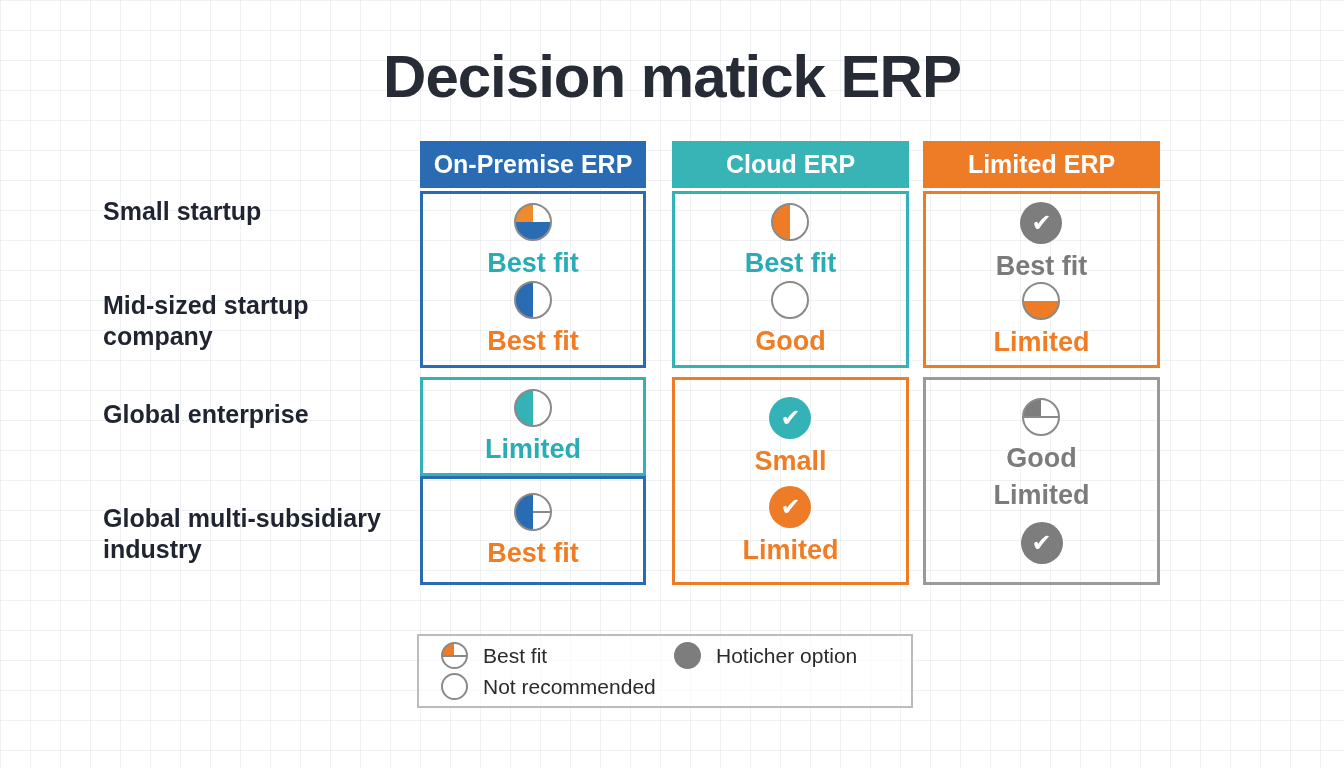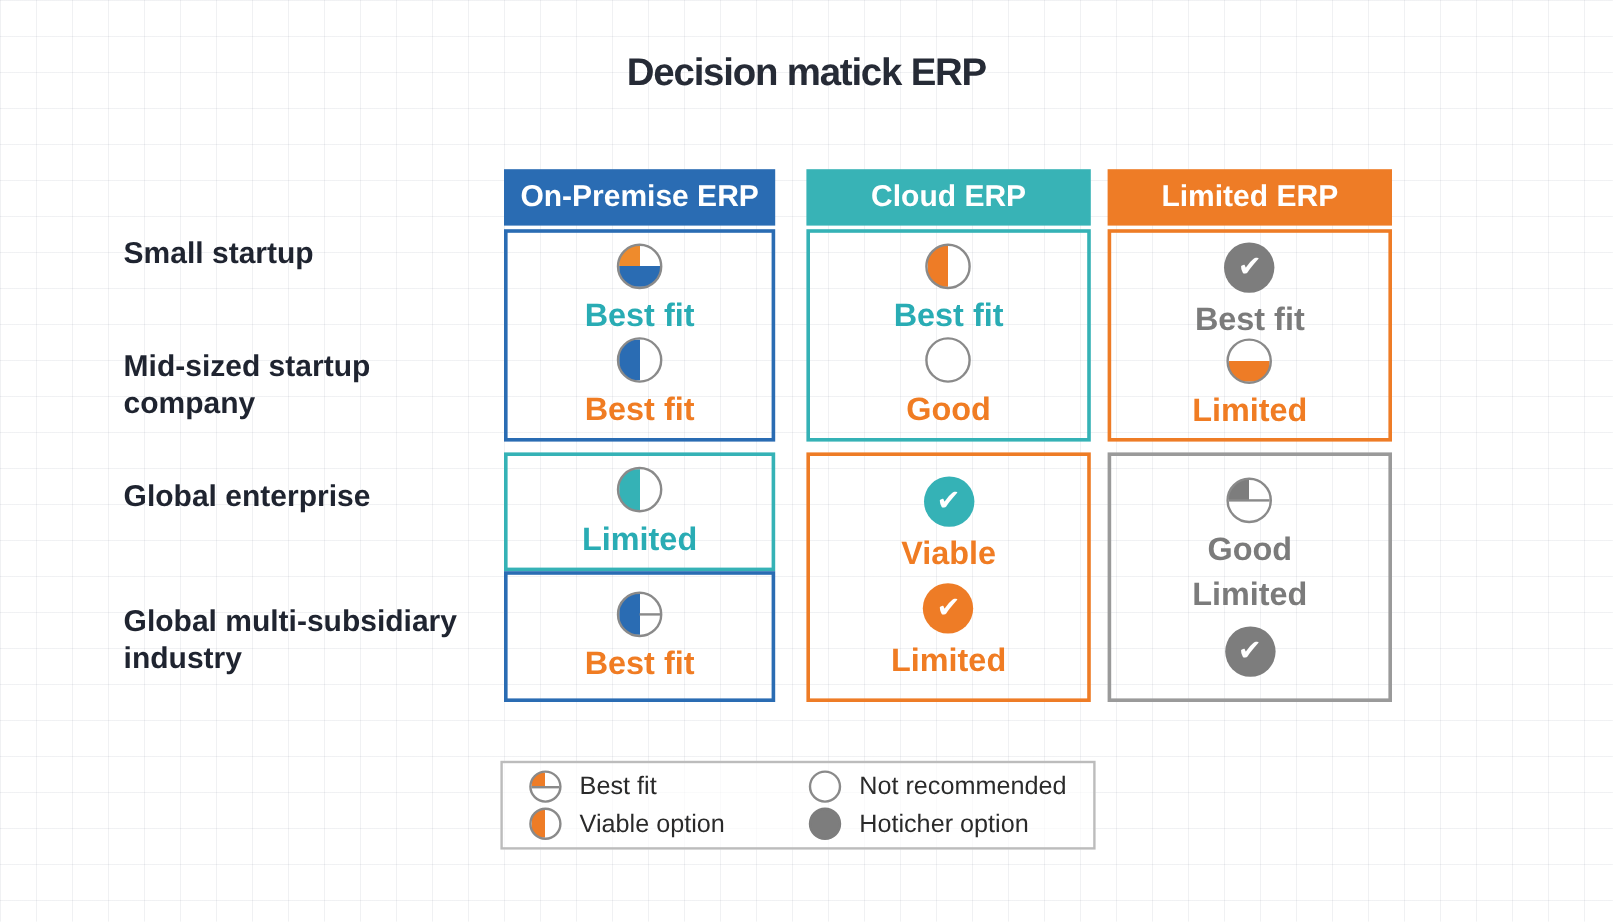--- a/index.html
+++ b/index.html
@@ -9,21 +9,21 @@
     background-color:#ffffff;
     background-image:
       linear-gradient(to right, rgba(110,120,140,0.10) 1px, transparent 1px),
       linear-gradient(to bottom, rgba(110,120,140,0.10) 1px, transparent 1px);
     background-size:30px 30px;
   }
   .abs{position:absolute;box-sizing:border-box;}
 
   .title{
     left:0;top:42px;width:1344px;text-align:center;
-    font-size:32px;font-weight:700;color:#262b36;letter-spacing:-1px;
+    font-size:60px;font-weight:700;color:#262b36;letter-spacing:-1px;
   }
 
   .row-label{
     left:103px;width:315px;font-size:25px;line-height:31px;
     font-weight:700;color:#1f2430;
   }
   .rl1{top:196px;} .rl2{top:290px;} .rl3{top:399px;} .rl4{top:503px;}
 
   .col-header{
     top:141px;height:47px;display:flex;align-items:center;justify-content:center;
@@ -122,21 +122,21 @@
     <span class="cell-label c-teal">Best fit</span>
   </div>
   <div class="entry">
     <span class="pi circle-empty"></span>
     <span class="cell-label c-orange">Good</span>
   </div>
 </div>
 <div class="abs box box-low-full colB bd-orange">
   <div class="entry">
     <span class="check check-teal"></span>
-    <span class="cell-label c-orange">Viable</span>
+    <span class="cell-label c-orange">Small</span>
   </div>
   <div class="entry">
     <span class="check check-orange"></span>
     <span class="cell-label c-orange">Limited</span>
   </div>
 </div>
 
 <div class="abs box box-top colC bd-orange">
   <div class="entry">
     <span class="check check-gray"></span>
@@ -157,24 +157,20 @@
     <span class="check check-gray"></span>
   </div>
 </div>
 
 <div class="abs legend">
   <div class="legend-item">
     <span class="pi pie-quarter-orange line-full"></span>
     <span class="legend-label">Best fit</span>
   </div>
   <div class="legend-item">
-    <span class="pi pie-half-orange"></span>
-    <span class="legend-label">Viable option</span>
-  </div>
-  <div class="legend-item">
     <span class="pi circle-empty"></span>
     <span class="legend-label">Not recommended</span>
   </div>
   <div class="legend-item">
     <span class="pi circle-solid"></span>
     <span class="legend-label">Hoticher option</span>
   </div>
 </div>
 
 </body></html>

